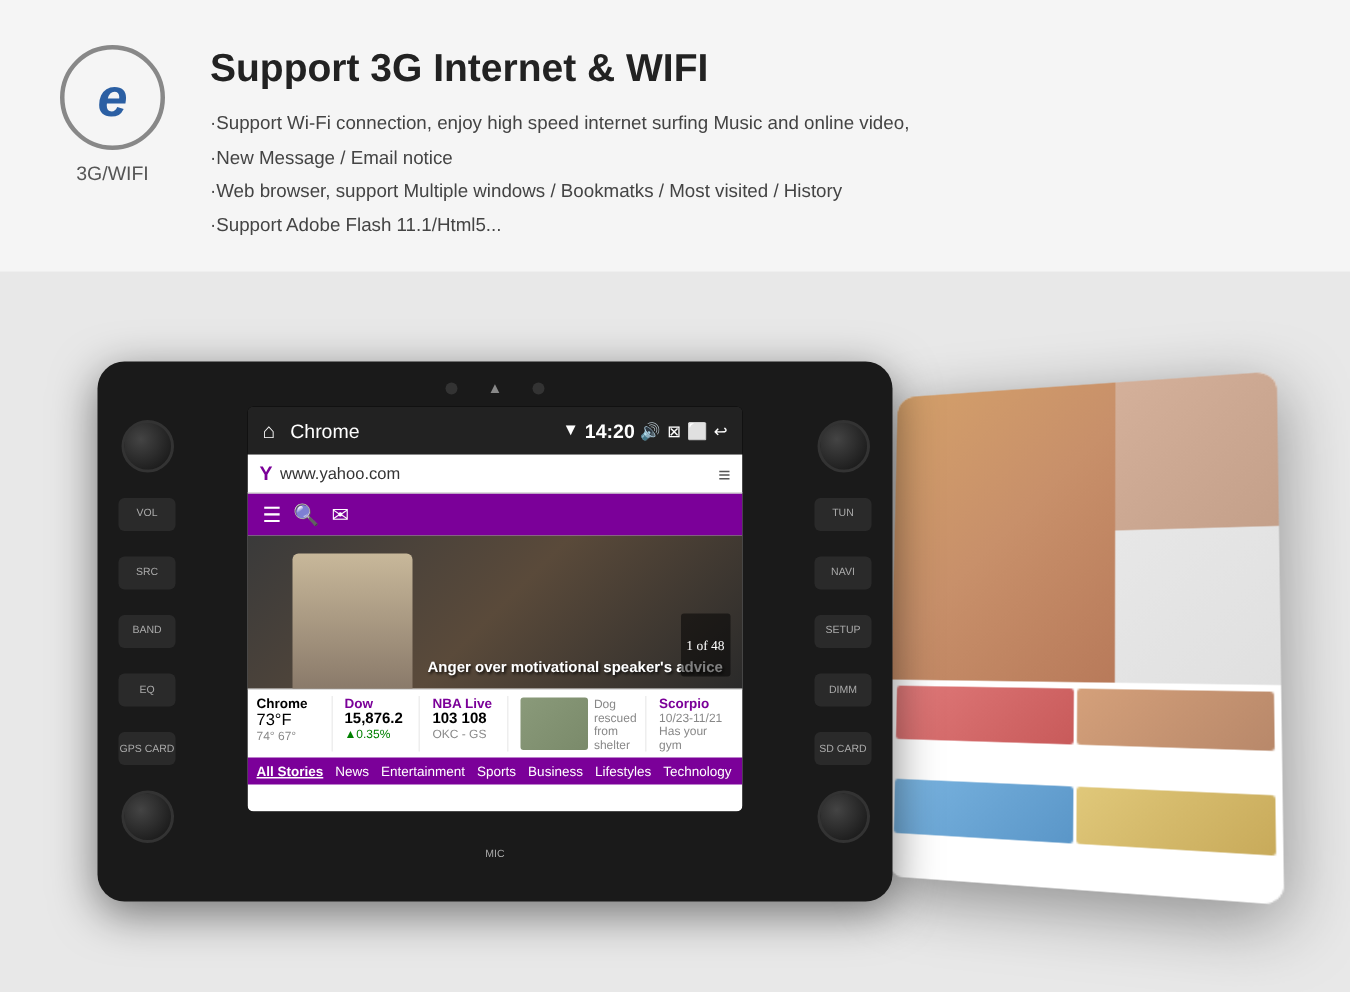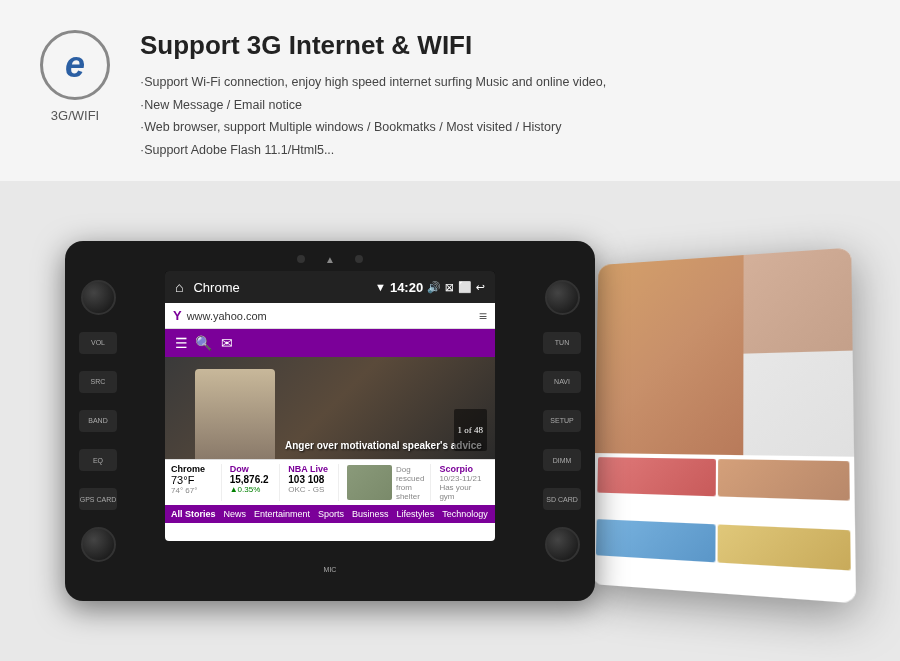--- a/index.html
+++ b/index.html
@@ -314,20 +314,21 @@
       color: #fff;
       flex-wrap: nowrap;
     }
 
     .nav-item {
       color: #fff;
       white-space: nowrap;
     }
 
     .nav-item.active {
+      text-decoration: underline;
       font-weight: bold;
     }
 
     
     .left-buttons {
       position: absolute;
       left: 8px;
       top: 30px;
       bottom: 30px;
       width: 50px;

